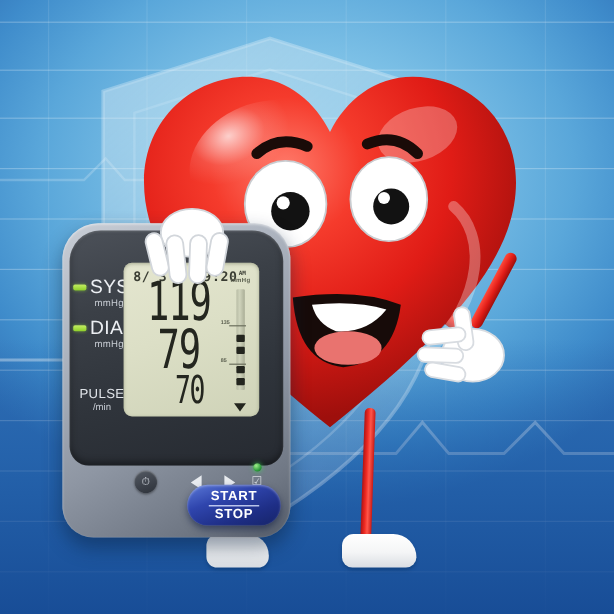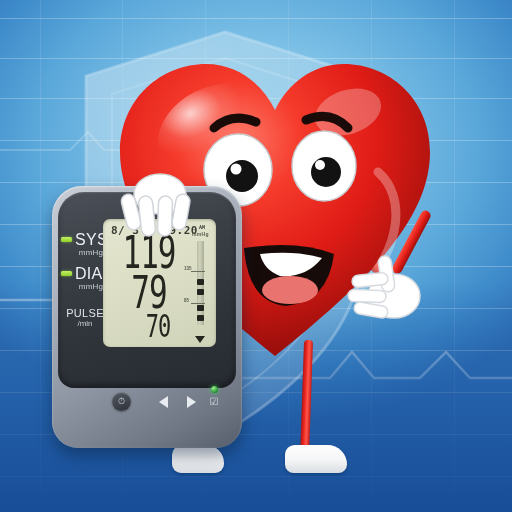--- a/index.html
+++ b/index.html
@@ -128,21 +128,21 @@
 
   .labels{position:absolute;left:9px;top:46px;width:44px;}
   .lab-row{position:relative;margin-bottom:9px;}
   .dash{
     position:absolute;left:0;top:5px;width:11px;height:5px;border-radius:1.5px;
     background:linear-gradient(180deg,#c4ef63 0%,#8fd02a 100%);
     box-shadow:0 0 3px rgba(150,230,60,.6);
   }
   .lab-main{display:block;margin-left:14px;font-size:16px;font-weight:400;color:#eceff3;letter-spacing:.3px;line-height:16px;}
   .lab-sub{display:block;margin-left:14px;font-size:8px;color:#c8cdd4;letter-spacing:.2px;text-align:center;width:32px;}
-  .pulse-row{margin-top:16px;margin-left:2px;}
+  .pulse-row{margin-top:32px;margin-left:2px;}
   .pulse-main{display:block;font-size:11px;color:#dfe3e8;letter-spacing:.3px;text-align:center;width:44px;}
   .pulse-sub{display:block;font-size:8px;color:#c8cdd4;text-align:center;width:44px;}
 
   .btnrow{position:absolute;left:14px;top:206px;width:165px;height:26px;}
   .rbtn{
     position:absolute;top:0;width:19px;height:19px;border-radius:50%;
     background:linear-gradient(160deg,#555b64 0%,#3c414a 60%,#2d323a 100%);
     box-shadow:inset 0 1px 1px rgba(255,255,255,.25), 0 1px 2px rgba(0,0,0,.4);
     display:flex;align-items:center;justify-content:center;
     color:#cfd4db;font-size:9px;
@@ -348,15 +348,19 @@
       <div class="rbtn b-left">
           <span class="tri-l"></span>
         </div>
       <div class="rbtn b-right">
           <span class="tri-r"></span>
         </div>
       <div class="led"></div>
       <div class="memicon">☑</div>
     </div>
 
+    <div class="startstop">
+      <span class="ss-top">START</span>
+      <span class="ss-bot">STOP</span>
+    </div>
   </div>
 
 </div>
 
 </body></html>

